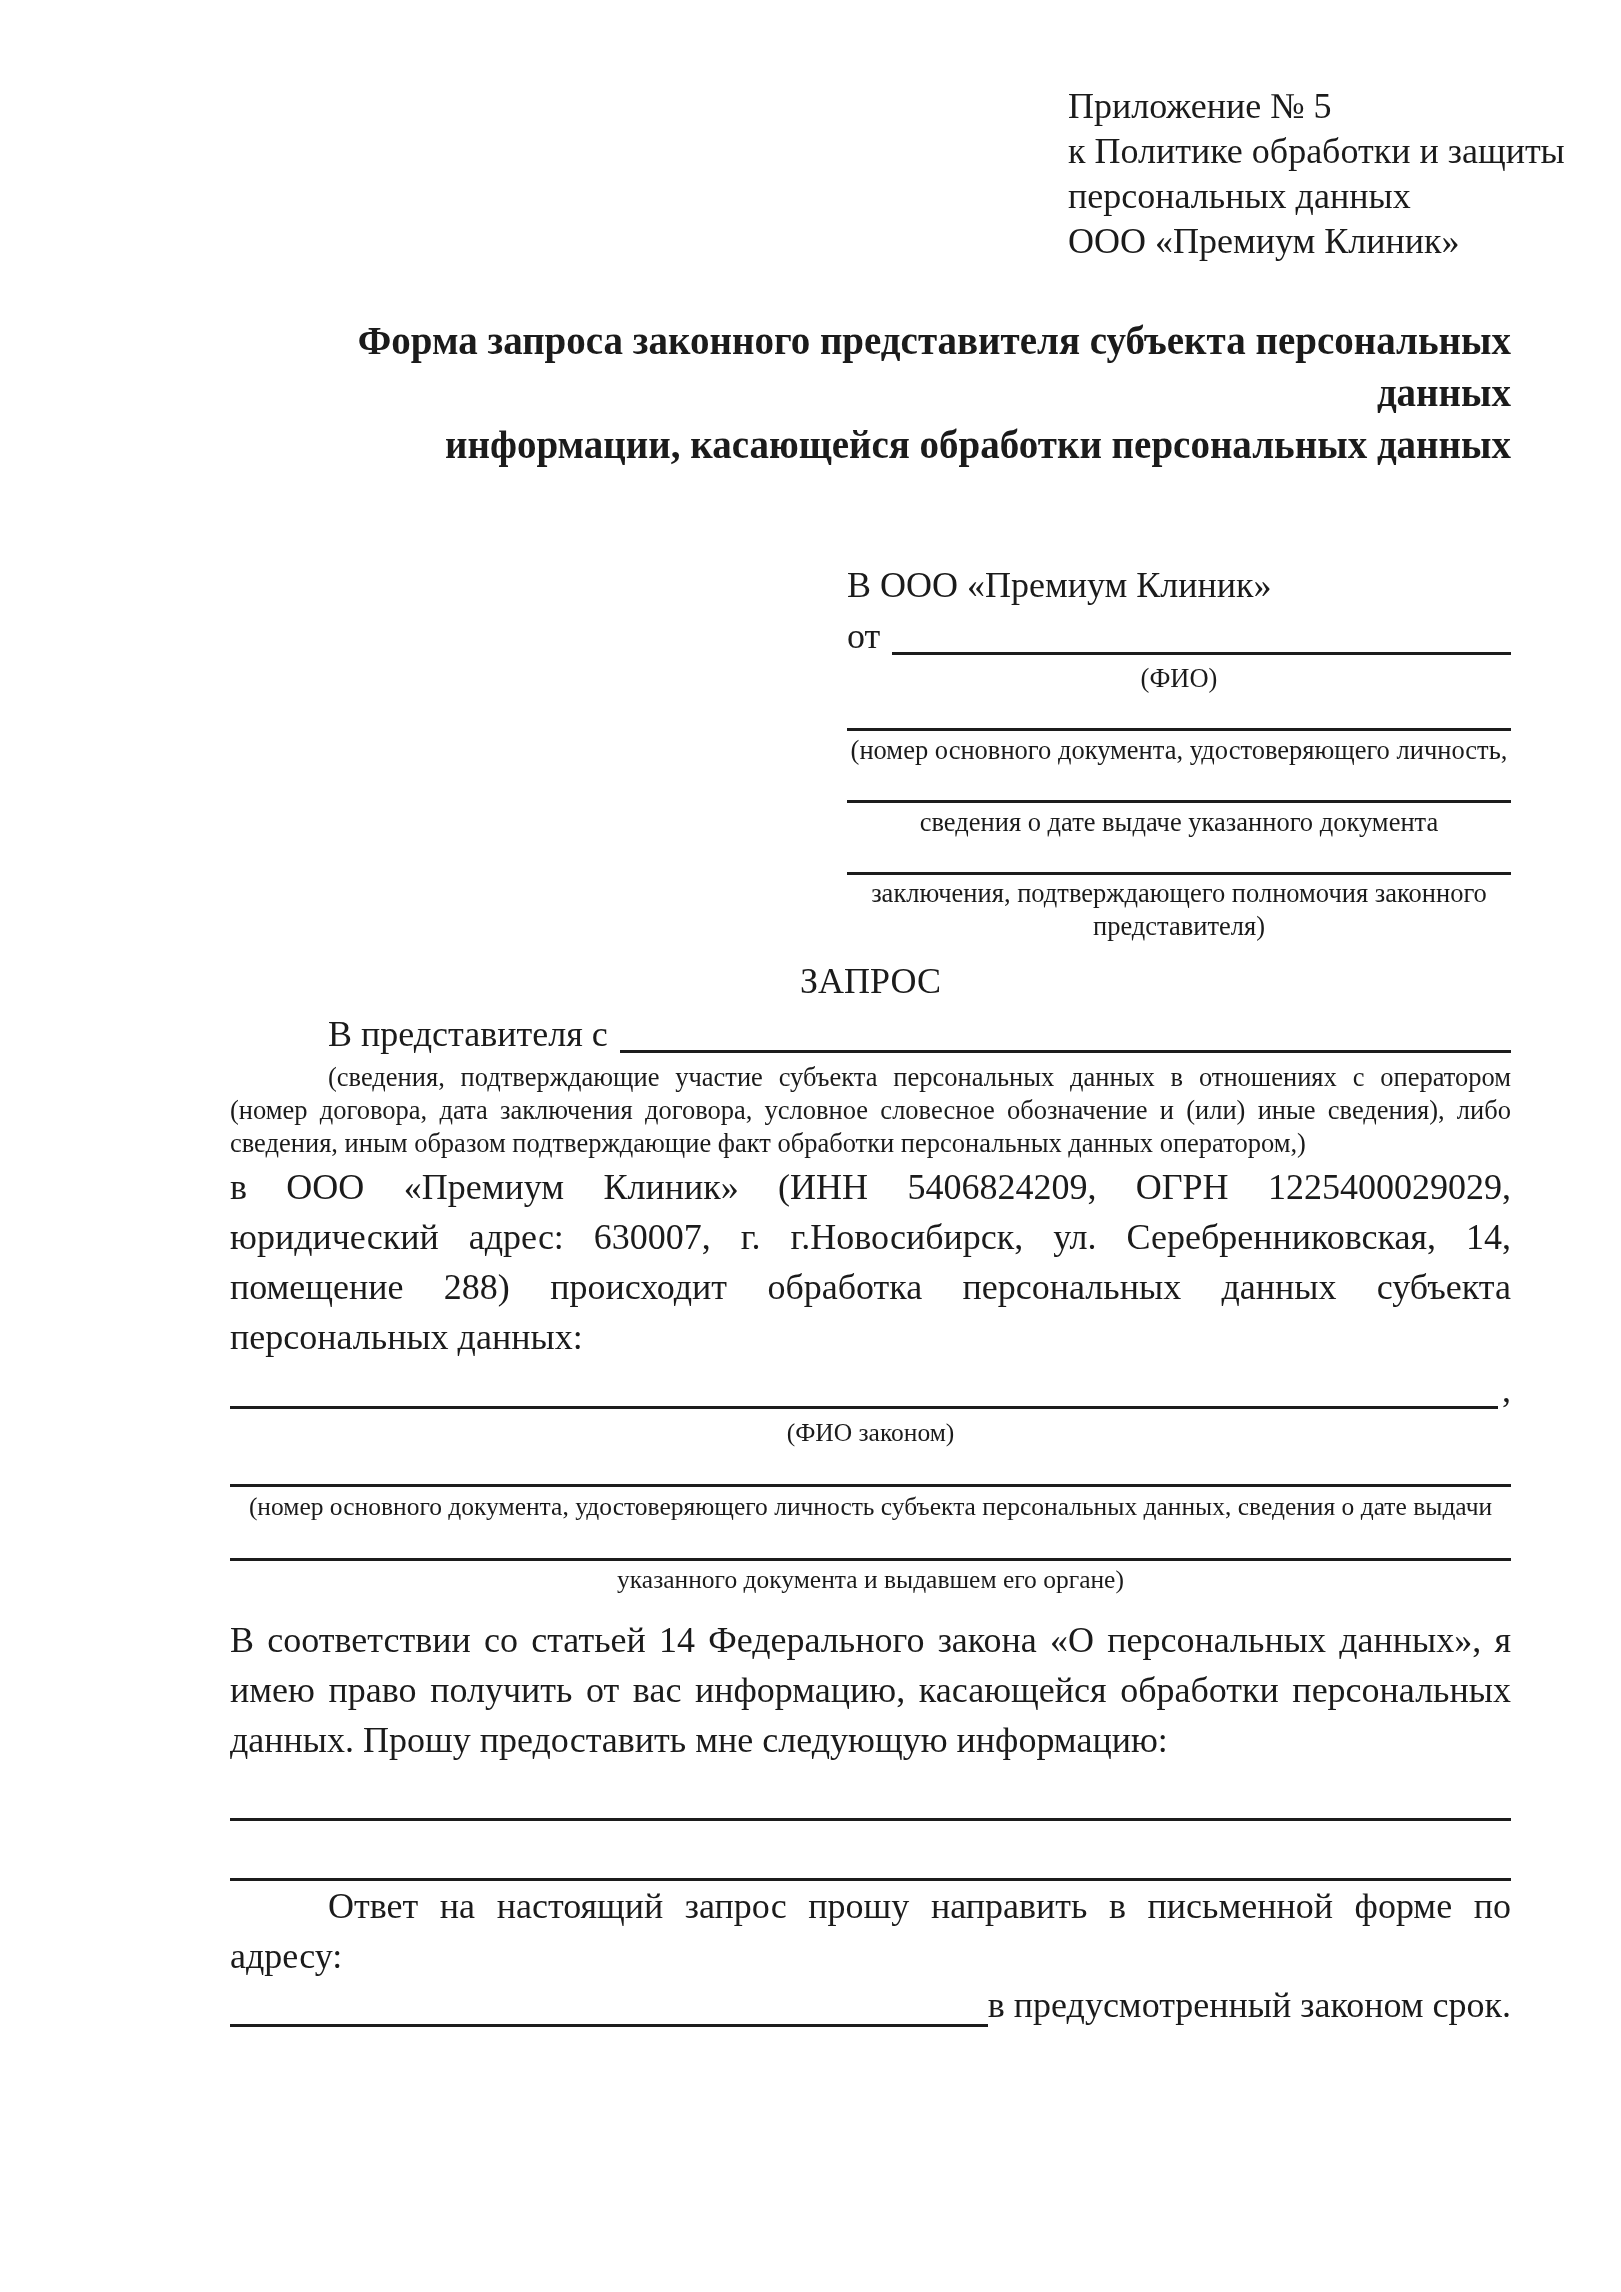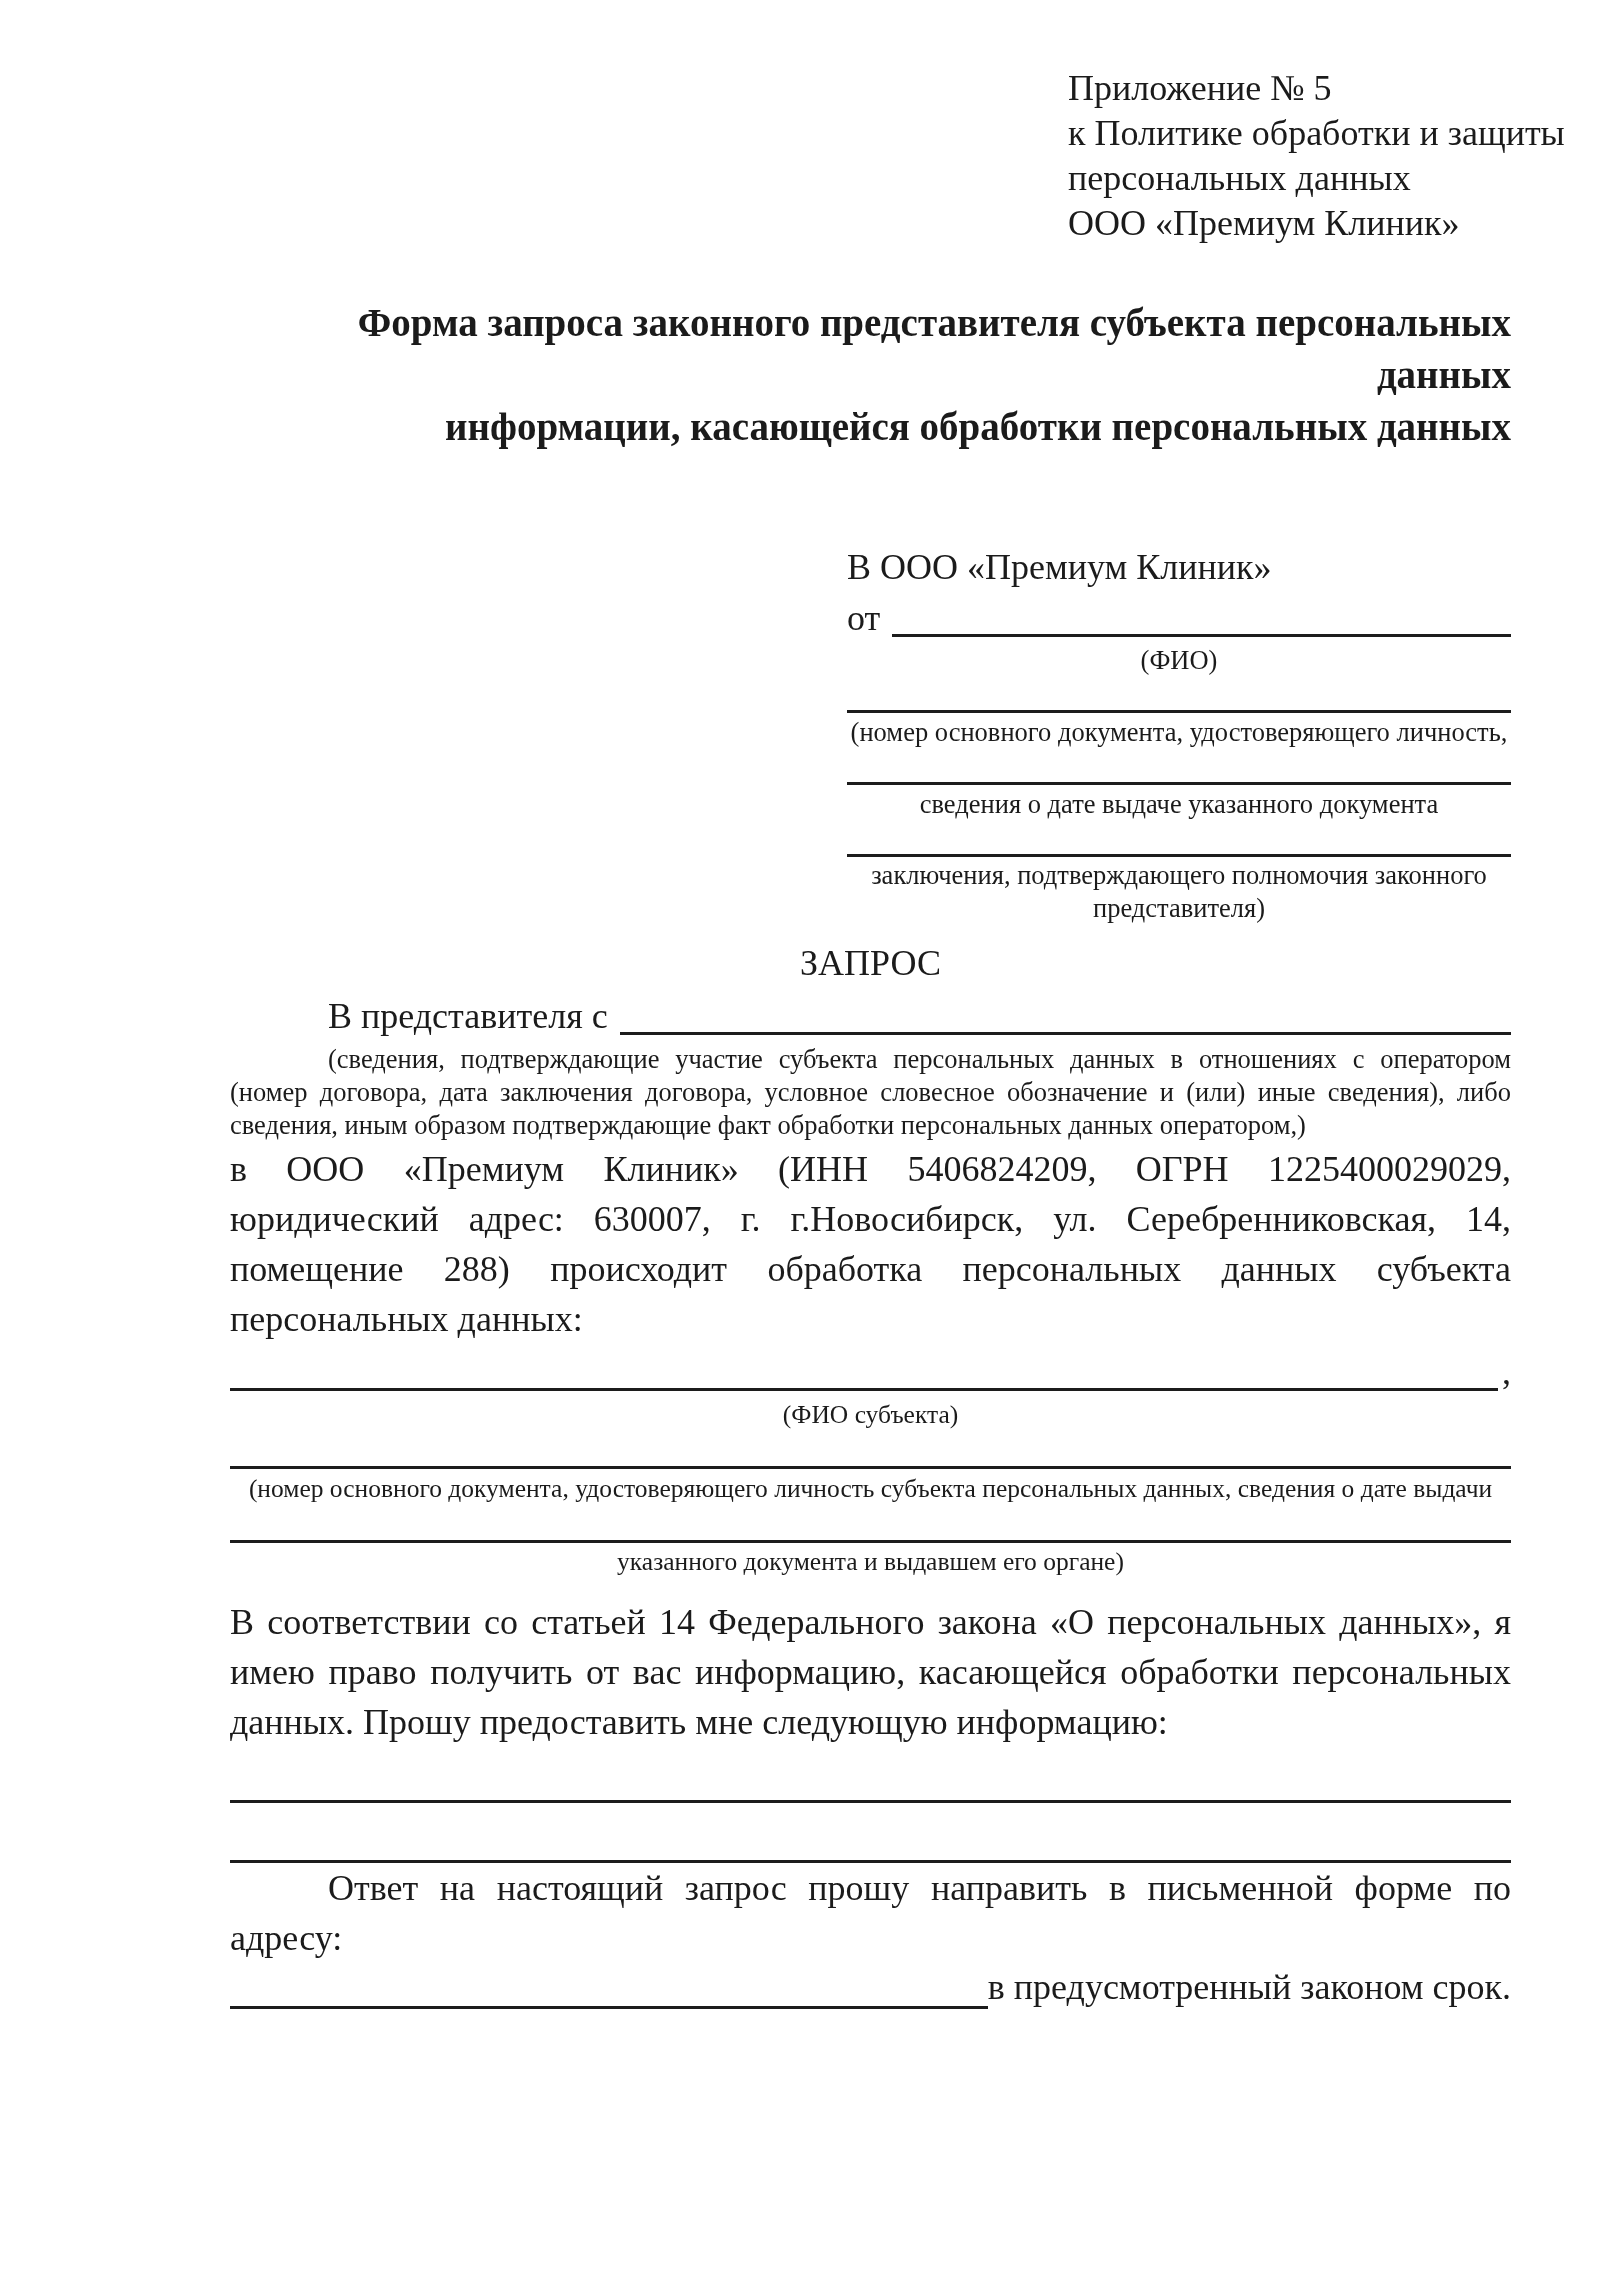--- a/index.html
+++ b/index.html
@@ -2,21 +2,21 @@
 <html><head>
 <meta charset="utf-8">
 <style>
   html,body { margin:0; padding:0; background:#e8e8e8; }
   .page {
     position:relative;
     width:1621px; height:2293px;
     margin:0 auto;
     background:#ffffff;
     box-sizing:border-box;
-    padding:66px 110px 0 230px;
+    padding:84px 110px 0 230px;
     font-family:"Liberation Serif","DejaVu Serif",serif;
     color:#1b1b1b;
     overflow:hidden;
   }
   .header-block { width:443px; margin-left:auto; font-size:36px; line-height:45px; }
   .header-block div { white-space:nowrap; }
 
   .title { margin-top:51px; text-align:right; font-weight:bold; font-size:39px; line-height:52px; }
 
   .addressee { margin-left:617px; margin-top:92px; font-size:36px; line-height:45px; }
@@ -101,21 +101,21 @@
     <span class="fill"></span>
   </div>
   <div class="small-note">(сведения, подтверждающие участие субъекта персональных данных в отношениях с оператором (номер договора, дата заключения договора, условное словесное обозначение и (или) иные сведения), либо сведения, иным образом подтверждающие факт обработки персональных данных оператором,)</div>
 
   <div class="para op-para">в ООО «Премиум Клиник» (ИНН 5406824209, ОГРН 1225400029029, юридический адрес: 630007, г. г.Новосибирск, ул. Серебренниковская, 14, помещение 288) происходит обработка персональных данных субъекта персональных данных:</div>
 
   <div class="comma-row">
     <span class="fill"></span>
     <span class="tail">,</span>
   </div>
-  <div class="wide-caption">(ФИО субъекта)</div>
+  <div class="wide-caption">(ФИО законом)</div>
 
   <div class="full-line gap36"></div>
   <div class="wide-caption">(номер основного документа, удостоверяющего личность субъекта персональных данных, сведения о дате выдачи</div>
 
   <div class="full-line gap36"></div>
   <div class="wide-caption">указанного документа и выдавшем его органе)</div>
 
   <div class="para law-para">В соответствии со статьей 14 Федерального закона «О персональных данных», я имею право получить от вас информацию, касающейся обработки персональных данных. Прошу предоставить мне следующую информацию:</div>
 
   <div class="full-line blank-rule-1"></div>

